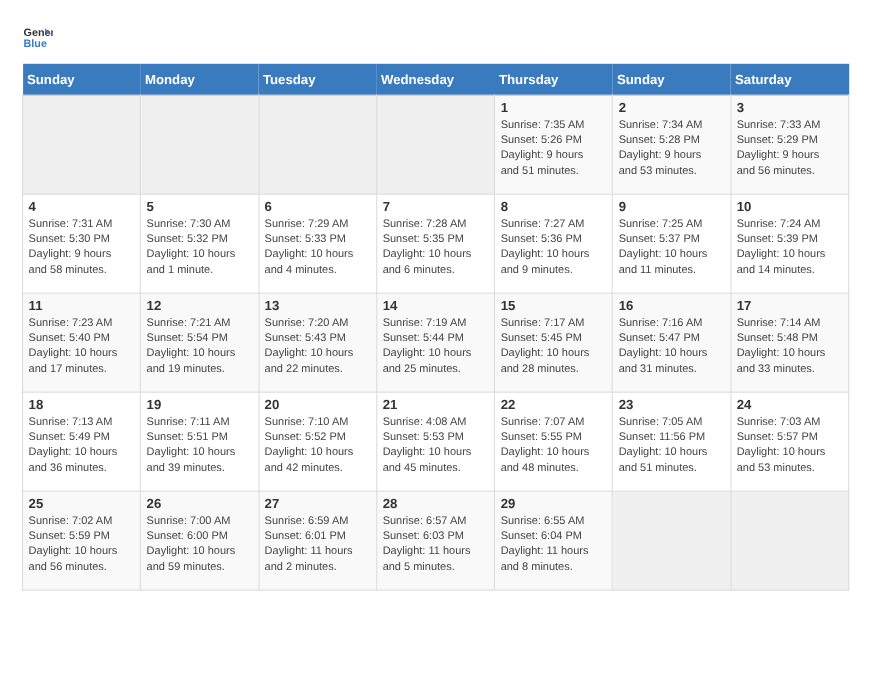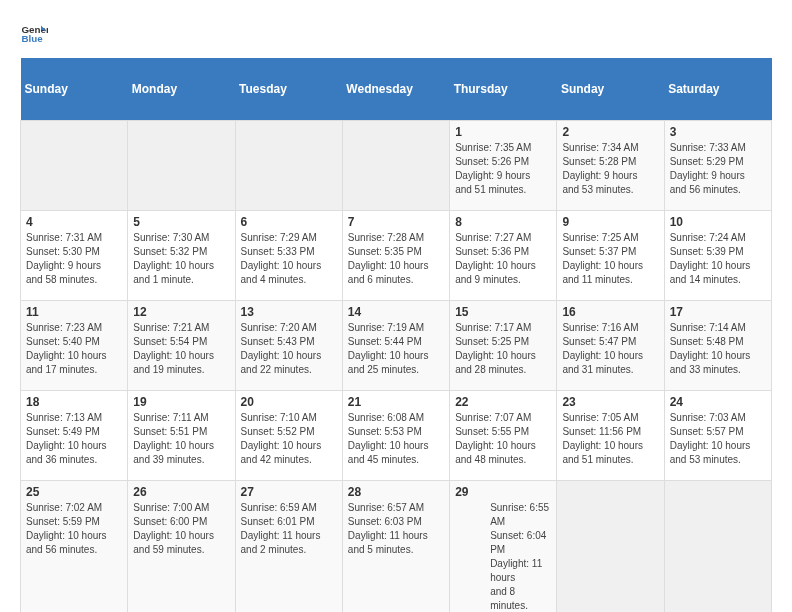--- a/index.html
+++ b/index.html
@@ -38,21 +38,21 @@
       color: #555;
     }
     table {
       width: 100%;
       border-collapse: collapse;
       font-size: 11px;
     }
     thead tr th {
       background-color: #3a7bbf;
       color: #fff;
-      padding: 24px 4px;
+      padding: 7px 4px;
       text-align: left;
       font-size: 12px;
       font-weight: bold;
     }
     tbody tr td {
       border: 1px solid #ddd;
       vertical-align: top;
       padding: 4px 5px;
       width: 107px;
       min-height: 80px;
@@ -212,21 +212,21 @@
         <td>
           <div class="day-number">14</div>
           <div class="day-info" style="white-space: pre-line;">Sunrise: 7:19 AM
 Sunset: 5:44 PM
 Daylight: 10 hours
 and 25 minutes.</div>
         </td>
         <td>
           <div class="day-number">15</div>
           <div class="day-info" style="white-space: pre-line;">Sunrise: 7:17 AM
-Sunset: 5:25 PM
+Sunset: 5:45 PM
 Daylight: 10 hours
 and 28 minutes.</div>
         </td>
         <td>
           <div class="day-number">16</div>
           <div class="day-info" style="white-space: pre-line;">Sunrise: 7:16 AM
 Sunset: 5:47 PM
 Daylight: 10 hours
 and 31 minutes.</div>
         </td>
@@ -255,21 +255,21 @@
         </td>
         <td>
           <div class="day-number">20</div>
           <div class="day-info" style="white-space: pre-line;">Sunrise: 7:10 AM
 Sunset: 5:52 PM
 Daylight: 10 hours
 and 42 minutes.</div>
         </td>
         <td>
           <div class="day-number">21</div>
-          <div class="day-info" style="white-space: pre-line;">Sunrise: 6:08 AM
+          <div class="day-info" style="white-space: pre-line;">Sunrise: 4:08 AM
 Sunset: 5:53 PM
 Daylight: 10 hours
 and 45 minutes.</div>
         </td>
         <td>
           <div class="day-number">22</div>
           <div class="day-info" style="white-space: pre-line;">Sunrise: 7:07 AM
 Sunset: 5:55 PM
 Daylight: 10 hours
 and 48 minutes.</div>
@@ -313,21 +313,21 @@
         </td>
         <td>
           <div class="day-number">28</div>
           <div class="day-info" style="white-space: pre-line;">Sunrise: 6:57 AM
 Sunset: 6:03 PM
 Daylight: 11 hours
 and 5 minutes.</div>
         </td>
         <td>
           <div class="day-number">29</div>
-          <div class="day-info" style="white-space: pre-line; margin-left: 35px;">Sunrise: 6:55 AM
+          <div class="day-info" style="white-space: pre-line;">Sunrise: 6:55 AM
 Sunset: 6:04 PM
 Daylight: 11 hours
 and 8 minutes.</div>
         </td>
         <td class="empty-cell"></td>
         <td class="empty-cell"></td>
       </tr>
     </tbody>
 </table>
 

